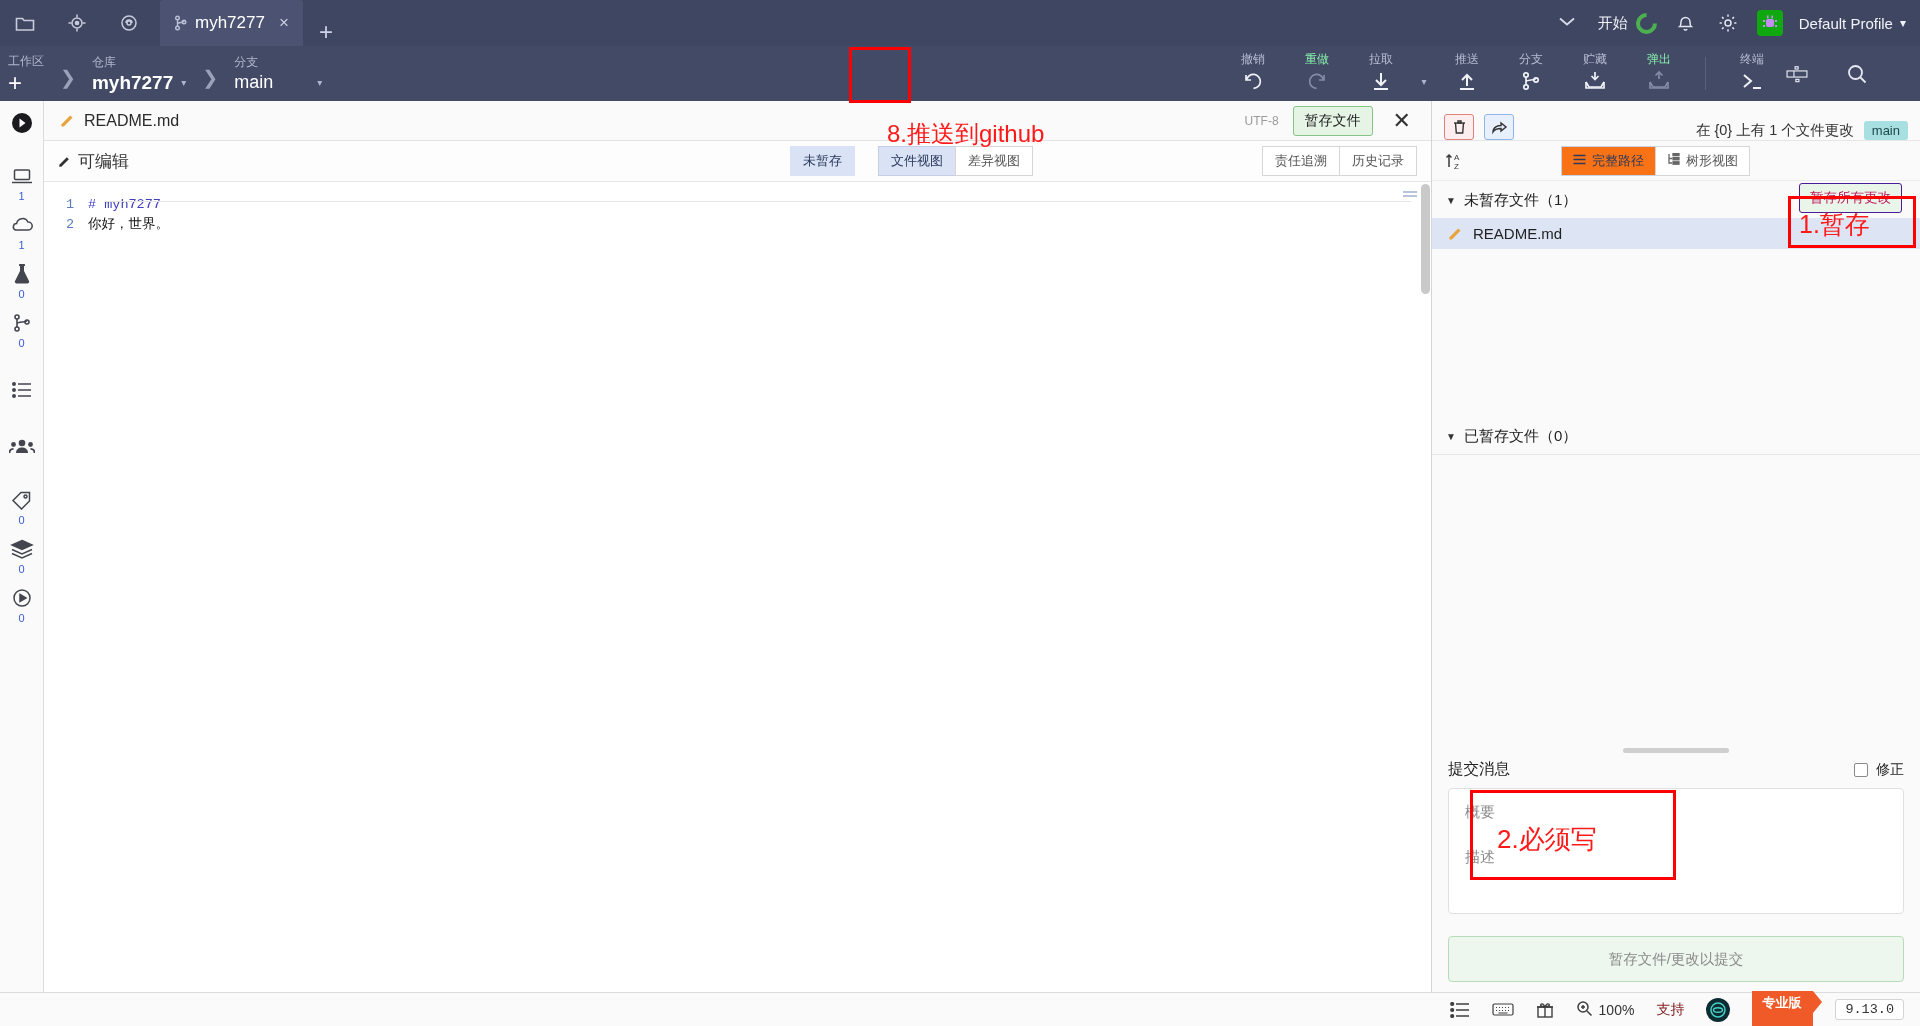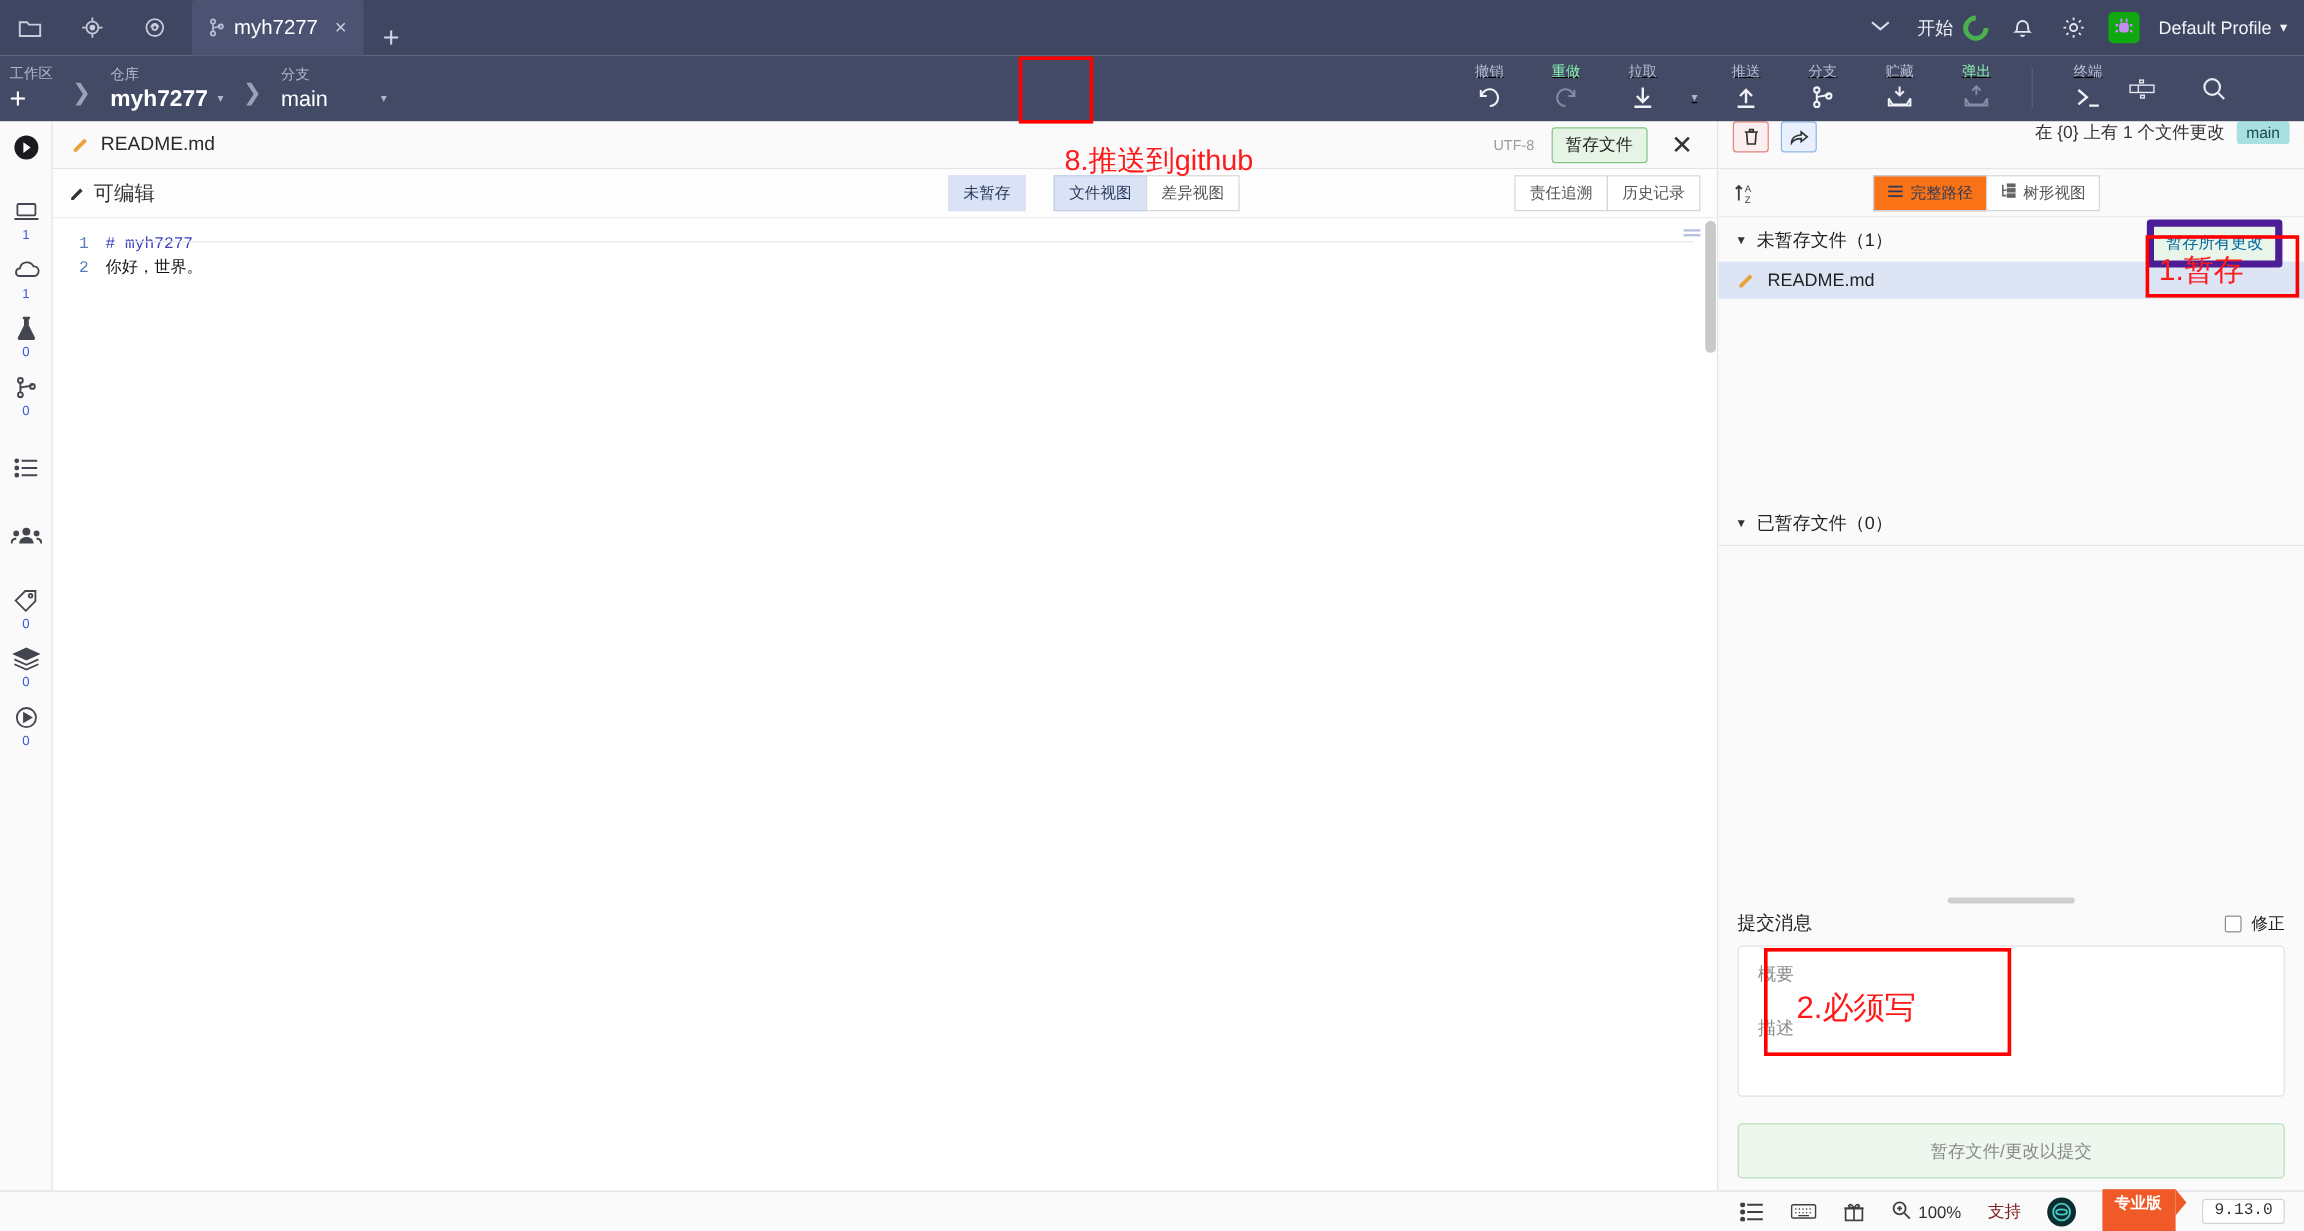--- a/index.html
+++ b/index.html
@@ -87,33 +87,33 @@
   .ctext { color: #111; white-space: pre; }
   .ctext.md-h { color: #3f3fc0; }
   .underline-row { position: absolute; left: 60px; right: 20px; top: 19px; border-bottom: 1px solid #e6e6e6; }
   .mini-map { position: absolute; right: 14px; top: 9px; width: 14px; height: 4px; }
   .mini-map span { display:block; height:2px; background:#b9c3e0; margin-bottom:2px; }
   .code-scroll-v { position: absolute; right: 0; top: 0; width: 12px; height: 100%; }
   .code-scroll-thumb { position: absolute; right: 1px; top: 2px; width: 9px; height: 110px; background: #c9c9c9; border-radius: 5px; }
 
   
   .rpanel { width: 488px; flex: 0 0 488px; display: flex; flex-direction: column; background: #fafafa; }
-  .rp-head { height: 40px; display: flex; align-items: flex-start; padding: 0 12px; background: #fafafa; border-bottom: 1px solid #e6e6e6; }
+  .rp-head { height: 40px; display: flex; align-items: flex-end; padding: 0 12px; background: #fafafa; border-bottom: 1px solid #e6e6e6; }
   .ico-btn { width: 30px; height: 26px; border-radius: 3px; display: flex; align-items: center; justify-content: center; cursor: pointer; }
   .ico-btn.red { border: 1px solid #e0827d; background: #fceeee; color: #333; }
   .ico-btn.blue { border: 1px solid #8fb6e8; background: #e7f0fc; color: #333; margin-left: 10px; }
   .rp-head-text { margin-left: auto; font-size: 14.5px; color: #333; display: flex; align-items: center; gap: 10px; }
   .branch-chip { background: #a8dfe0; color: #1d4a4b; font-size: 13px; padding: 2px 8px; border-radius: 3px; }
 
   .rp-tools { height: 40px; display: flex; align-items: center; padding: 0 12px; border-bottom: 1px solid #ececec; position: relative; }
   .sort-ico { color: #3a3a3a; display: flex; align-items: center; }
   .rp-seg { margin-left: 96px; display: flex; }
   .rp-seg > div { font-size: 13px; padding: 5px 11px; border: 1px solid #d6d6d6; margin-left: -1px; background: #fff; color: #555; display: flex; align-items: center; gap: 6px; cursor: pointer;}
   .rp-seg > div.active { background: #f97316; color: #2b3a5c; border-color: #c6d2e8; }
-  .stage-all-btn { position: absolute; right: 18px; top: 42px; background: #eaf5ea; border: 6px solid #4c1d95; color: #0369a1; font-size: 13.5px; padding: 5px 10px; border-radius: 3px; cursor: pointer; white-space: nowrap;}
+  .stage-all-btn { position: absolute; right: 18px; top: 42px; background: #eaf5ea; border: 1px solid #4c1d95; color: #be185d; font-size: 13.5px; padding: 5px 10px; border-radius: 3px; cursor: pointer; white-space: nowrap;}
 
   .group-head { display: flex; align-items: center; gap: 8px; padding: 10px 14px 8px 14px; font-size: 15px; color: #222; cursor: pointer; }
   .tri { font-size: 10px; color: #333; }
   .file-row { display: flex; align-items: center; gap: 10px; padding: 7px 16px; font-size: 15px; color: #222; background: #dde5f5; cursor: pointer; }
   .sep-line { border-top: 1px solid #e6e6e6; }
   .files-unstaged { flex: 0 0 auto; }
   .files-staged { flex: 1 1 auto; min-height: 0; }
 
   .drag-handle { display:flex; justify-content:center; padding: 6px 0 2px 0; }
   .drag-handle span { width: 106px; height: 5px; background: #cfcfcf; border-radius: 3px; }
@@ -247,21 +247,21 @@
       <div class="sep-chev">❯</div>
       <div class="crumb">
         <span class="c-lbl">分支</span>
         <span class="c-val thin">
           <span>main</span>
           <span class="caret" style="margin-left:36px;">▾</span>
         </span>
       </div>
     </div>
 
-    <div style="display:flex;align-items:stretch;margin-left:auto;padding-right:36px;text-decoration:underline;">
+    <div style="display:flex;align-items:stretch;margin-left:auto;padding-right:24px;">
       <div class="tb-item" style="width:64px;">
         <span class="tb-label">撤销</span>
         <span class="tb-glyph">
           <svg width="24" height="24" viewBox="0 0 24 24" fill="none" stroke="currentColor" stroke-width="1.7">
               <path d="M5 6v5h5"></path>
               <path d="M5.5 11a7 7 0 117 8.4"></path>
             </svg>
         </span>
       </div>
       <div class="tb-item" style="width:64px;">

